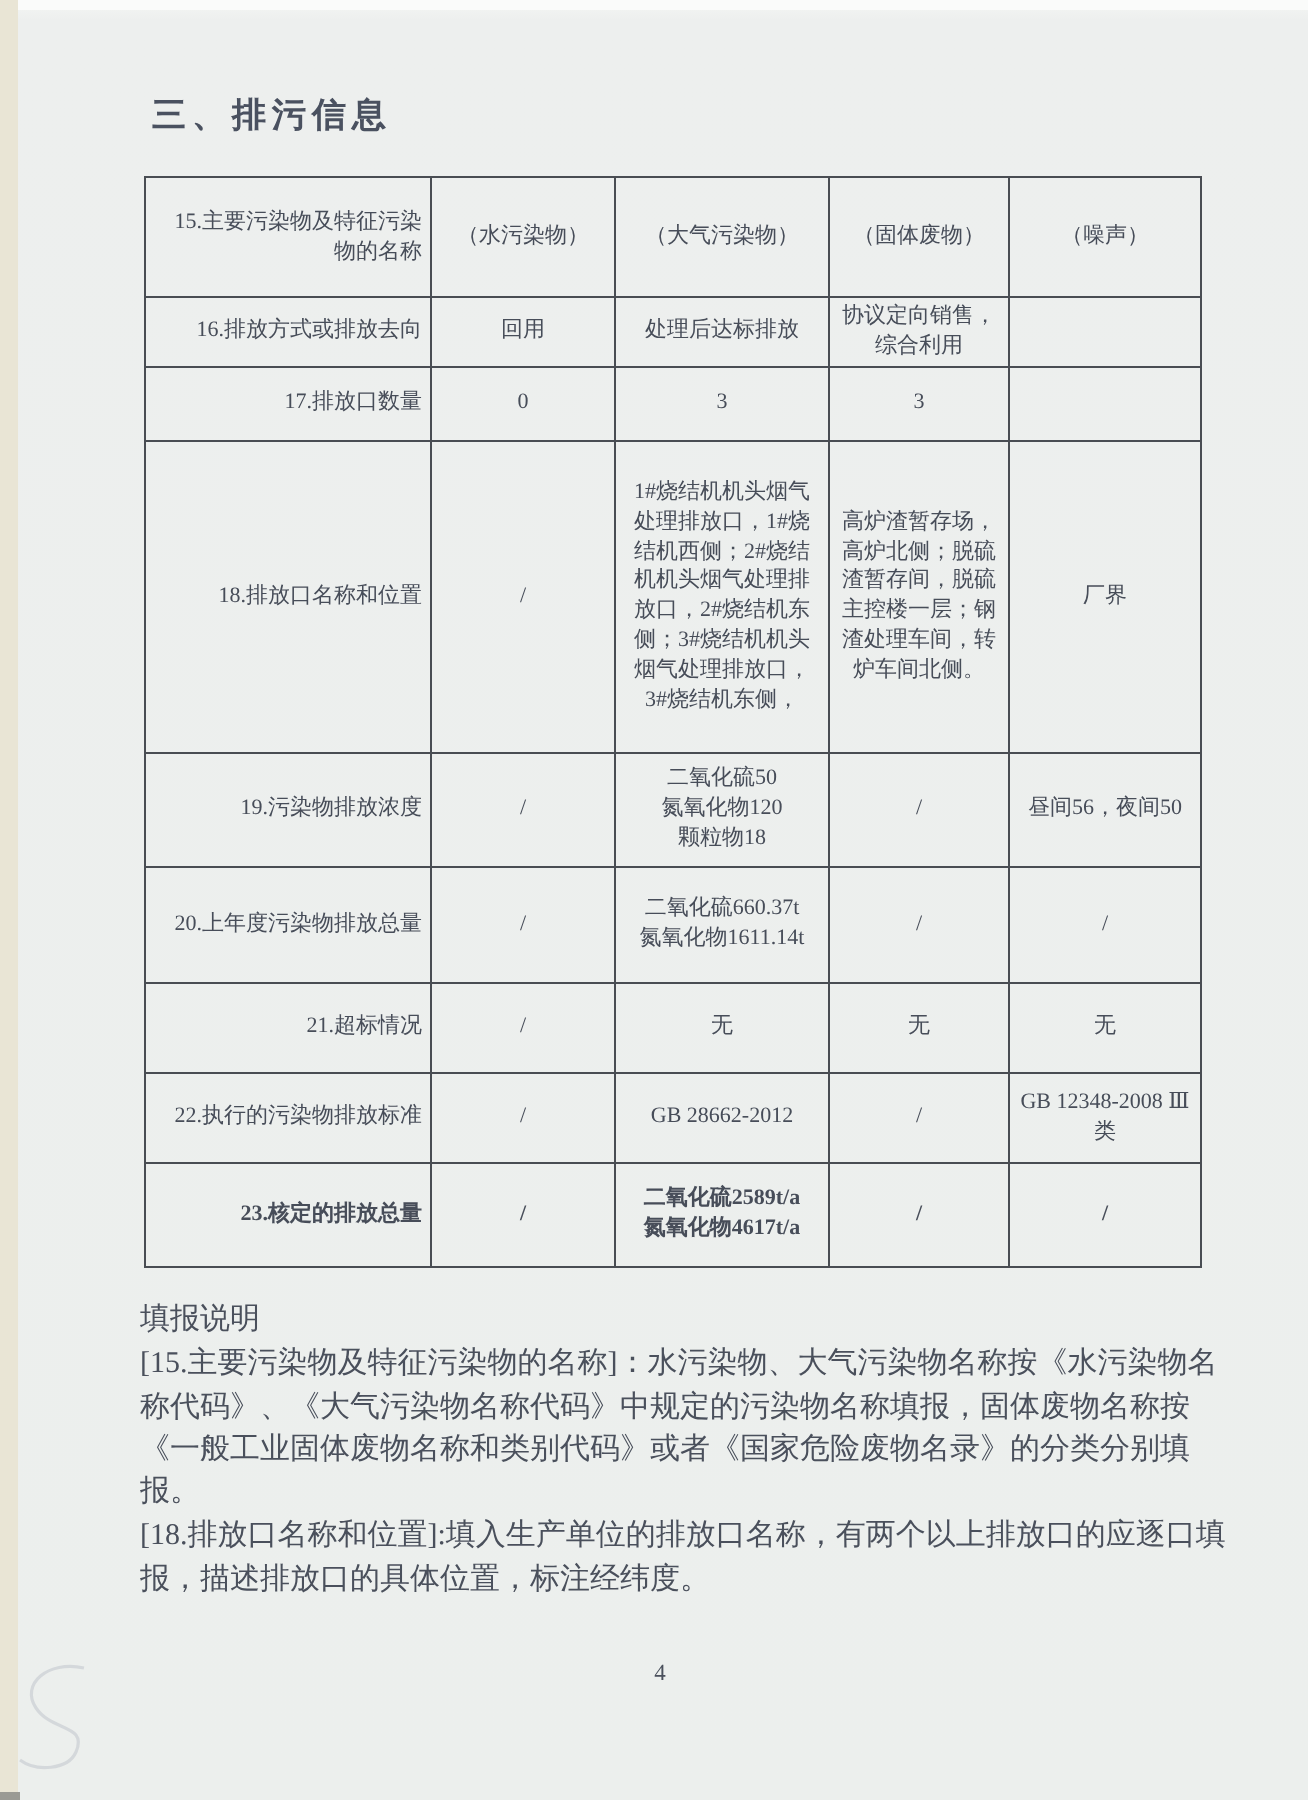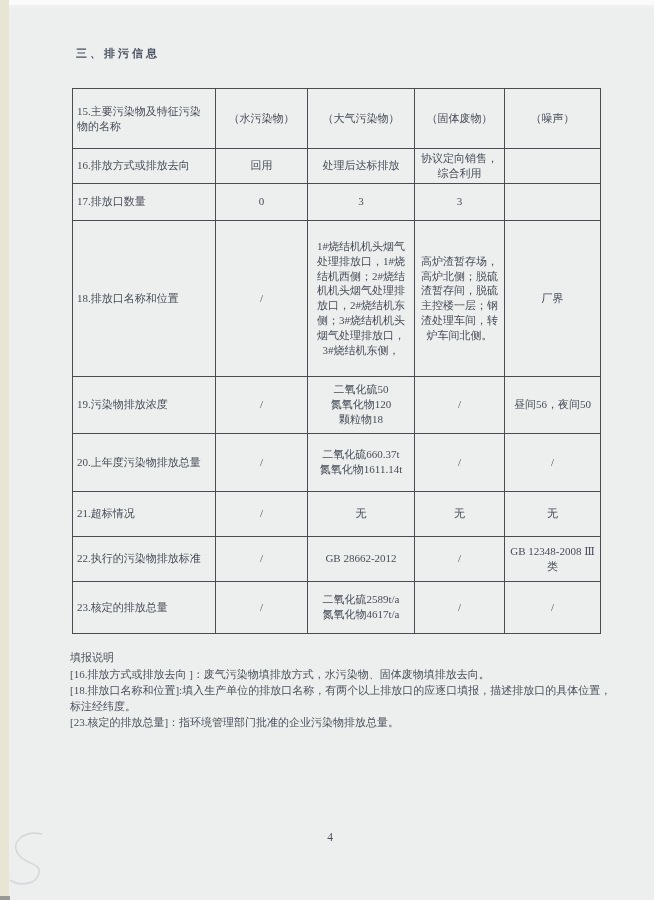--- a/index.html
+++ b/index.html
@@ -6,39 +6,39 @@
   body{font-family:"Liberation Serif","DejaVu Serif",serif;}
   .page{
     position:relative;width:654px;height:900px;overflow:hidden;
     background:linear-gradient(180deg,#f4f6f4 0px,#edefee 10px,#ecefed 100%);
     color:#454b57;
   }
   .edge-strip{position:absolute;left:0;top:0;width:9px;height:900px;background:#e9e5d5;}
   .top-strip{position:absolute;left:0;top:0;width:654px;height:5px;background:#fafbfa;}
   .bottom-corner{position:absolute;left:0;bottom:0;width:10px;height:4px;background:#9a9a94;}
   .section-title{
-    position:absolute;left:76px;top:46px;font-size:11px;font-weight:bold;
+    position:absolute;left:76px;top:46px;font-size:17px;font-weight:bold;
     letter-spacing:3px;color:#4a5160;
   }
   table.form{
     position:absolute;left:72px;top:88px;border-collapse:collapse;table-layout:fixed;
     width:528px;
   }
   table.form td{
     border:1.4px solid #494d53;font-size:11px;line-height:1.35;color:#474d59;
     padding:2px 4px;vertical-align:middle;white-space:pre-line;overflow:hidden;
   }
-  td.lbl{text-align:left;padding-left:6px;}
+  td.lbl{text-align:right;padding-left:6px;}
   td.val{text-align:center;}
   td.small{font-size:10.3px;}
   tr.r15{height:60px;} tr.r16{height:33px;} tr.r17{height:37px;padding-left:25px;}
   tr.r18{height:156px;} tr.r19{height:57px;} tr.r20{height:58px;padding-left:23px;}
-  tr.r21{height:45px;} tr.r22{height:45px;padding-left:40px;} tr.r23{height:52px;}
+  tr.r21{height:45px;} tr.r22{height:45px;padding-left:40px;} tr.r23{height:52px;font-weight:bold;}
   .notes{
-    position:absolute;left:70px;top:650px;width:552px;font-size:11px;
+    position:absolute;left:70px;top:650px;width:552px;font-size:15px;
     line-height:1.42;color:#4a505c;
   }
   .notes .nt{margin:0 0 1px 0;}
   .page-number{
     position:absolute;left:0;top:831px;width:660px;text-align:center;
     font-size:11.5px;color:#4a505c;
   }
   .pencil-mark{position:absolute;left:4px;top:828px;opacity:.45;}
 </style>
 </head>
@@ -125,23 +125,22 @@
         <td class="val small">二氧化硫2589t/a
 氮氧化物4617t/a</td>
         <td class="val">/</td>
         <td class="val">/</td>
       </tr>
     </tbody>
   </table>
 
   <div class="notes">
     <div class="nt">填报说明</div>
-    <div class="nt">[16.排放方式或排放去向 ]：废气污染物填排放方式，水污染物、固体废物填排放去向。</div>
+    <div class="nt">[15.主要污染物及特征污染物的名称]：水污染物、大气污染物名称按《水污染物名称代码》、《大气污染物名称代码》中规定的污染物名称填报，固体废物名称按《一般工业固体废物名称和类别代码》或者《国家危险废物名录》的分类分别填报。</div>
     <div class="nt">[18.排放口名称和位置]:填入生产单位的排放口名称，有两个以上排放口的应逐口填报，描述排放口的具体位置，标注经纬度。</div>
-    <div class="nt">[23.核定的排放总量]：指环境管理部门批准的企业污染物排放总量。</div>
   </div>
 
   <div class="page-number">4</div>
 
   <svg class="pencil-mark" width="46" height="60" viewBox="0 0 46 60">
     <path d="M38 6 C 20 2, 6 14, 14 26 C 22 38, 40 34, 34 48 C 30 57, 14 58, 6 52" fill="none" stroke="#b9bdc6" stroke-width="1.6"></path>
   </svg>
 </div>
 
 </body></html>

